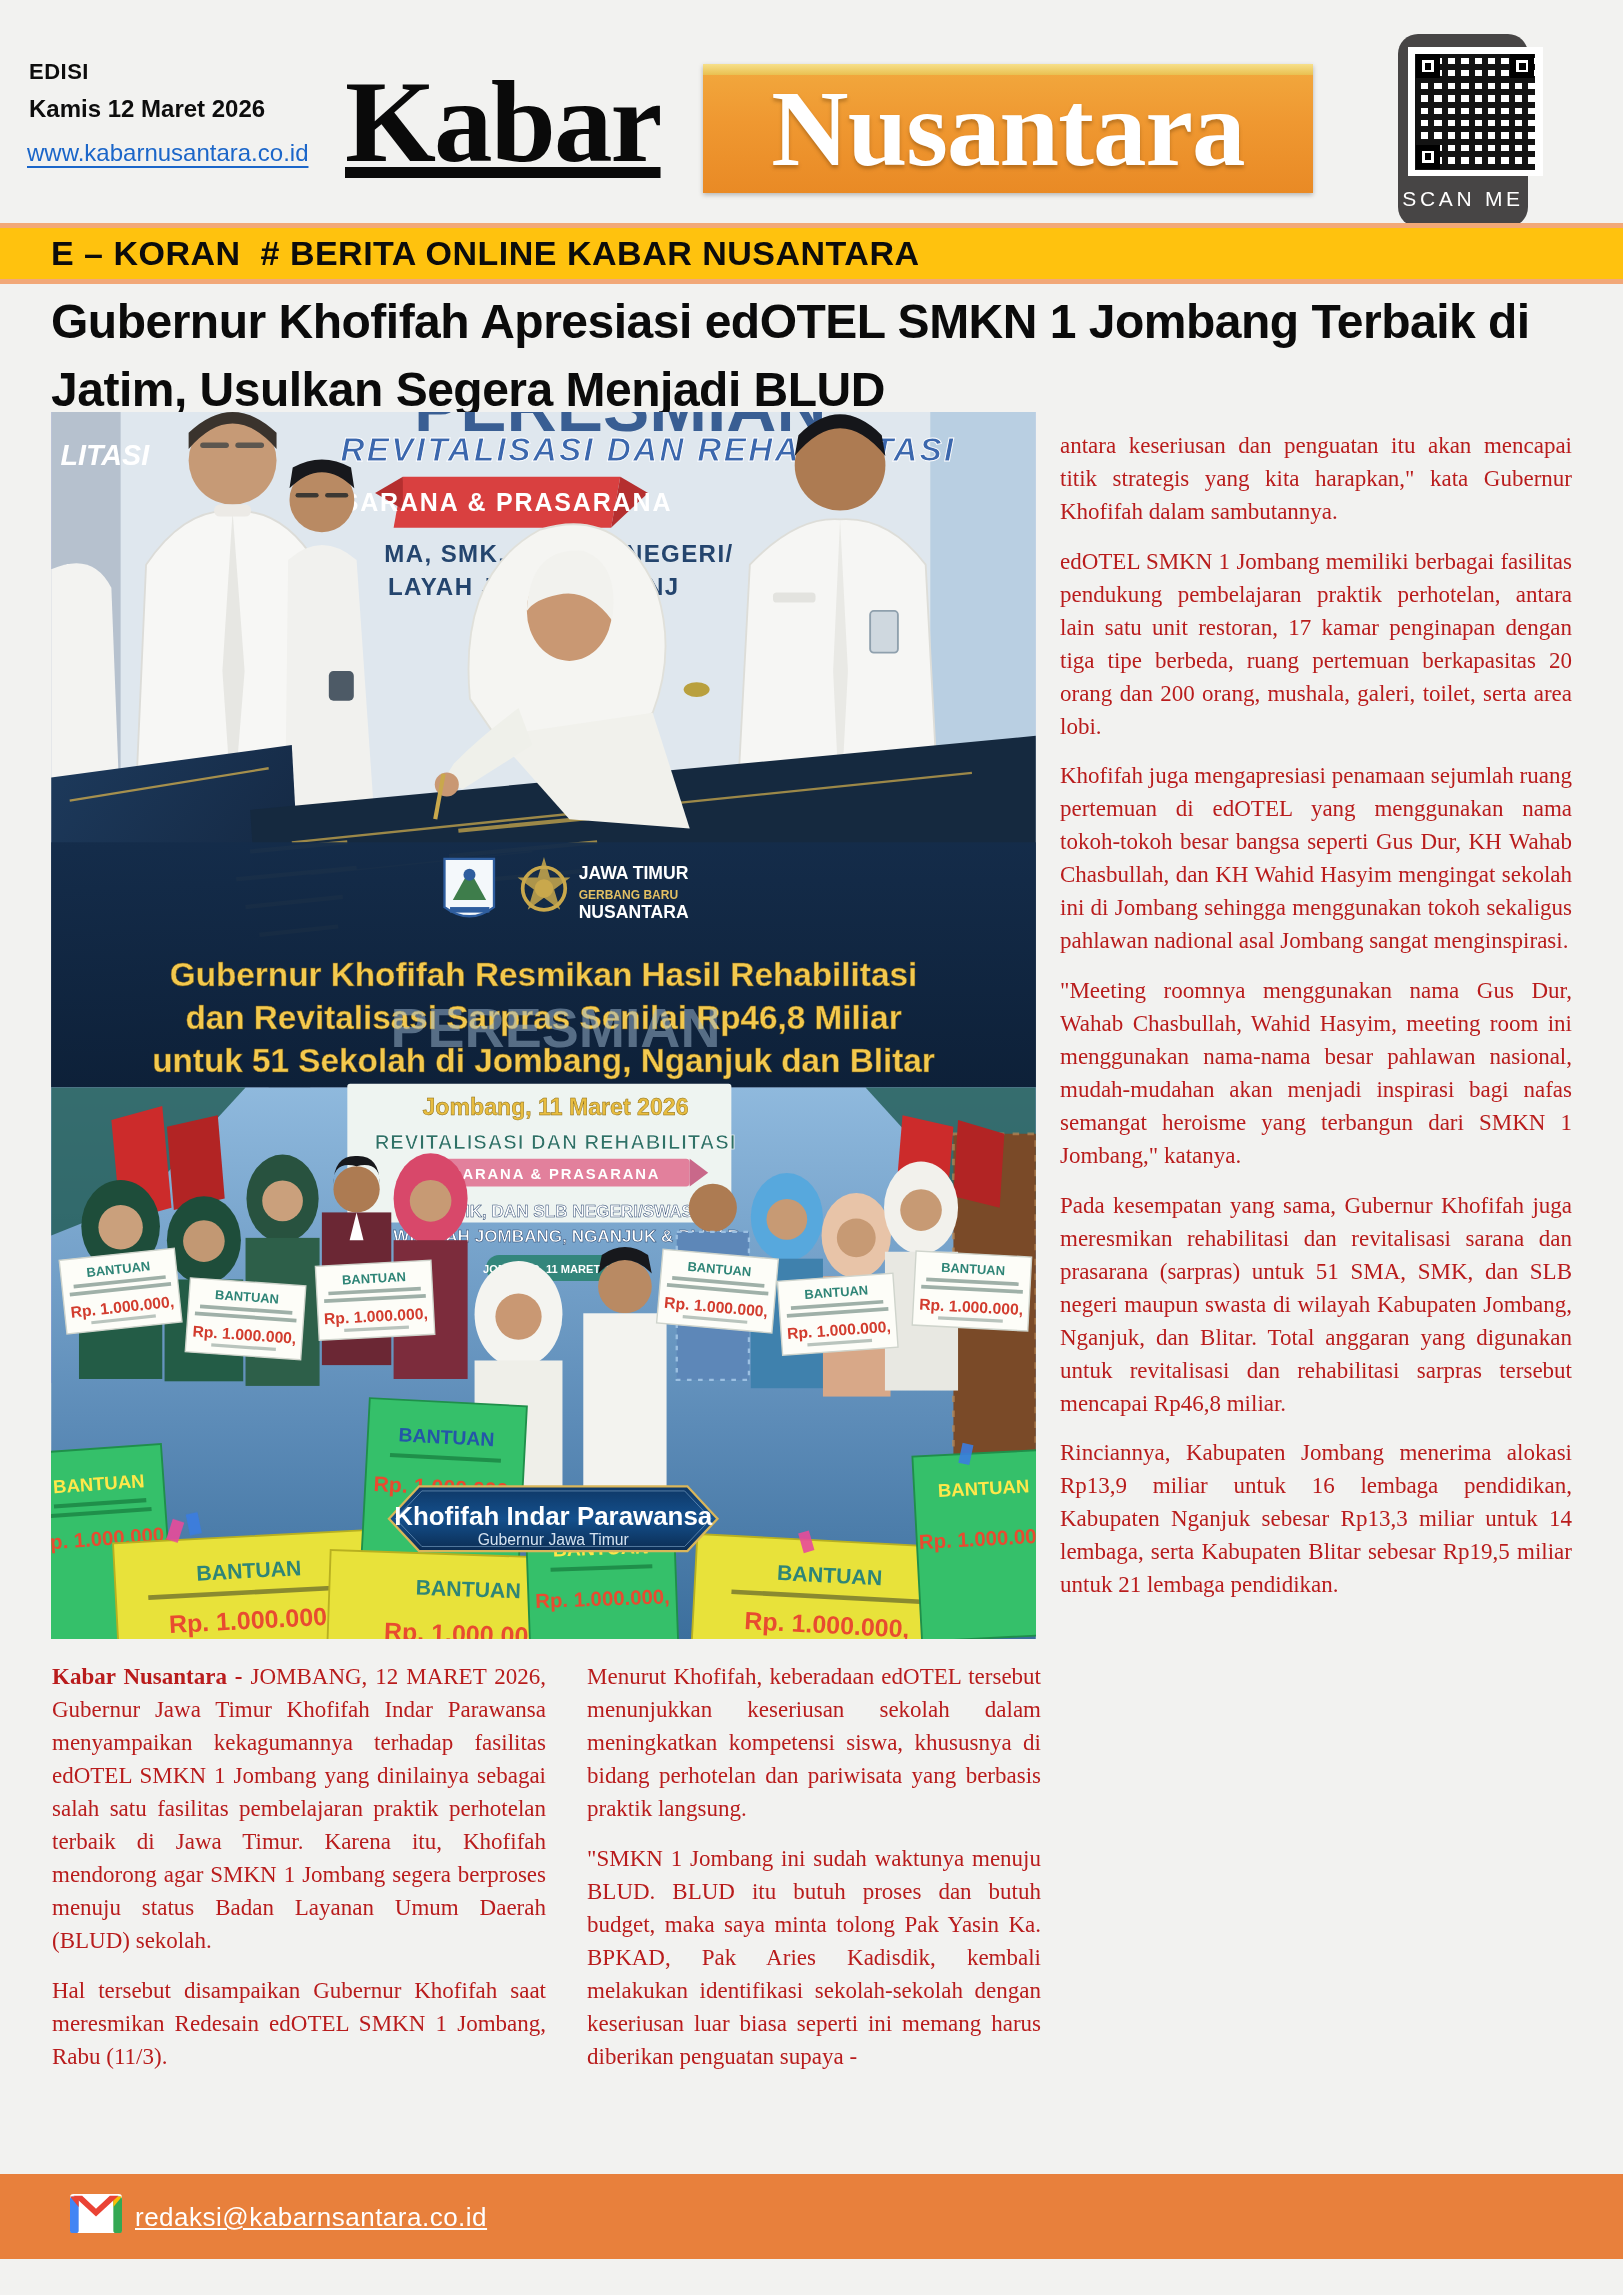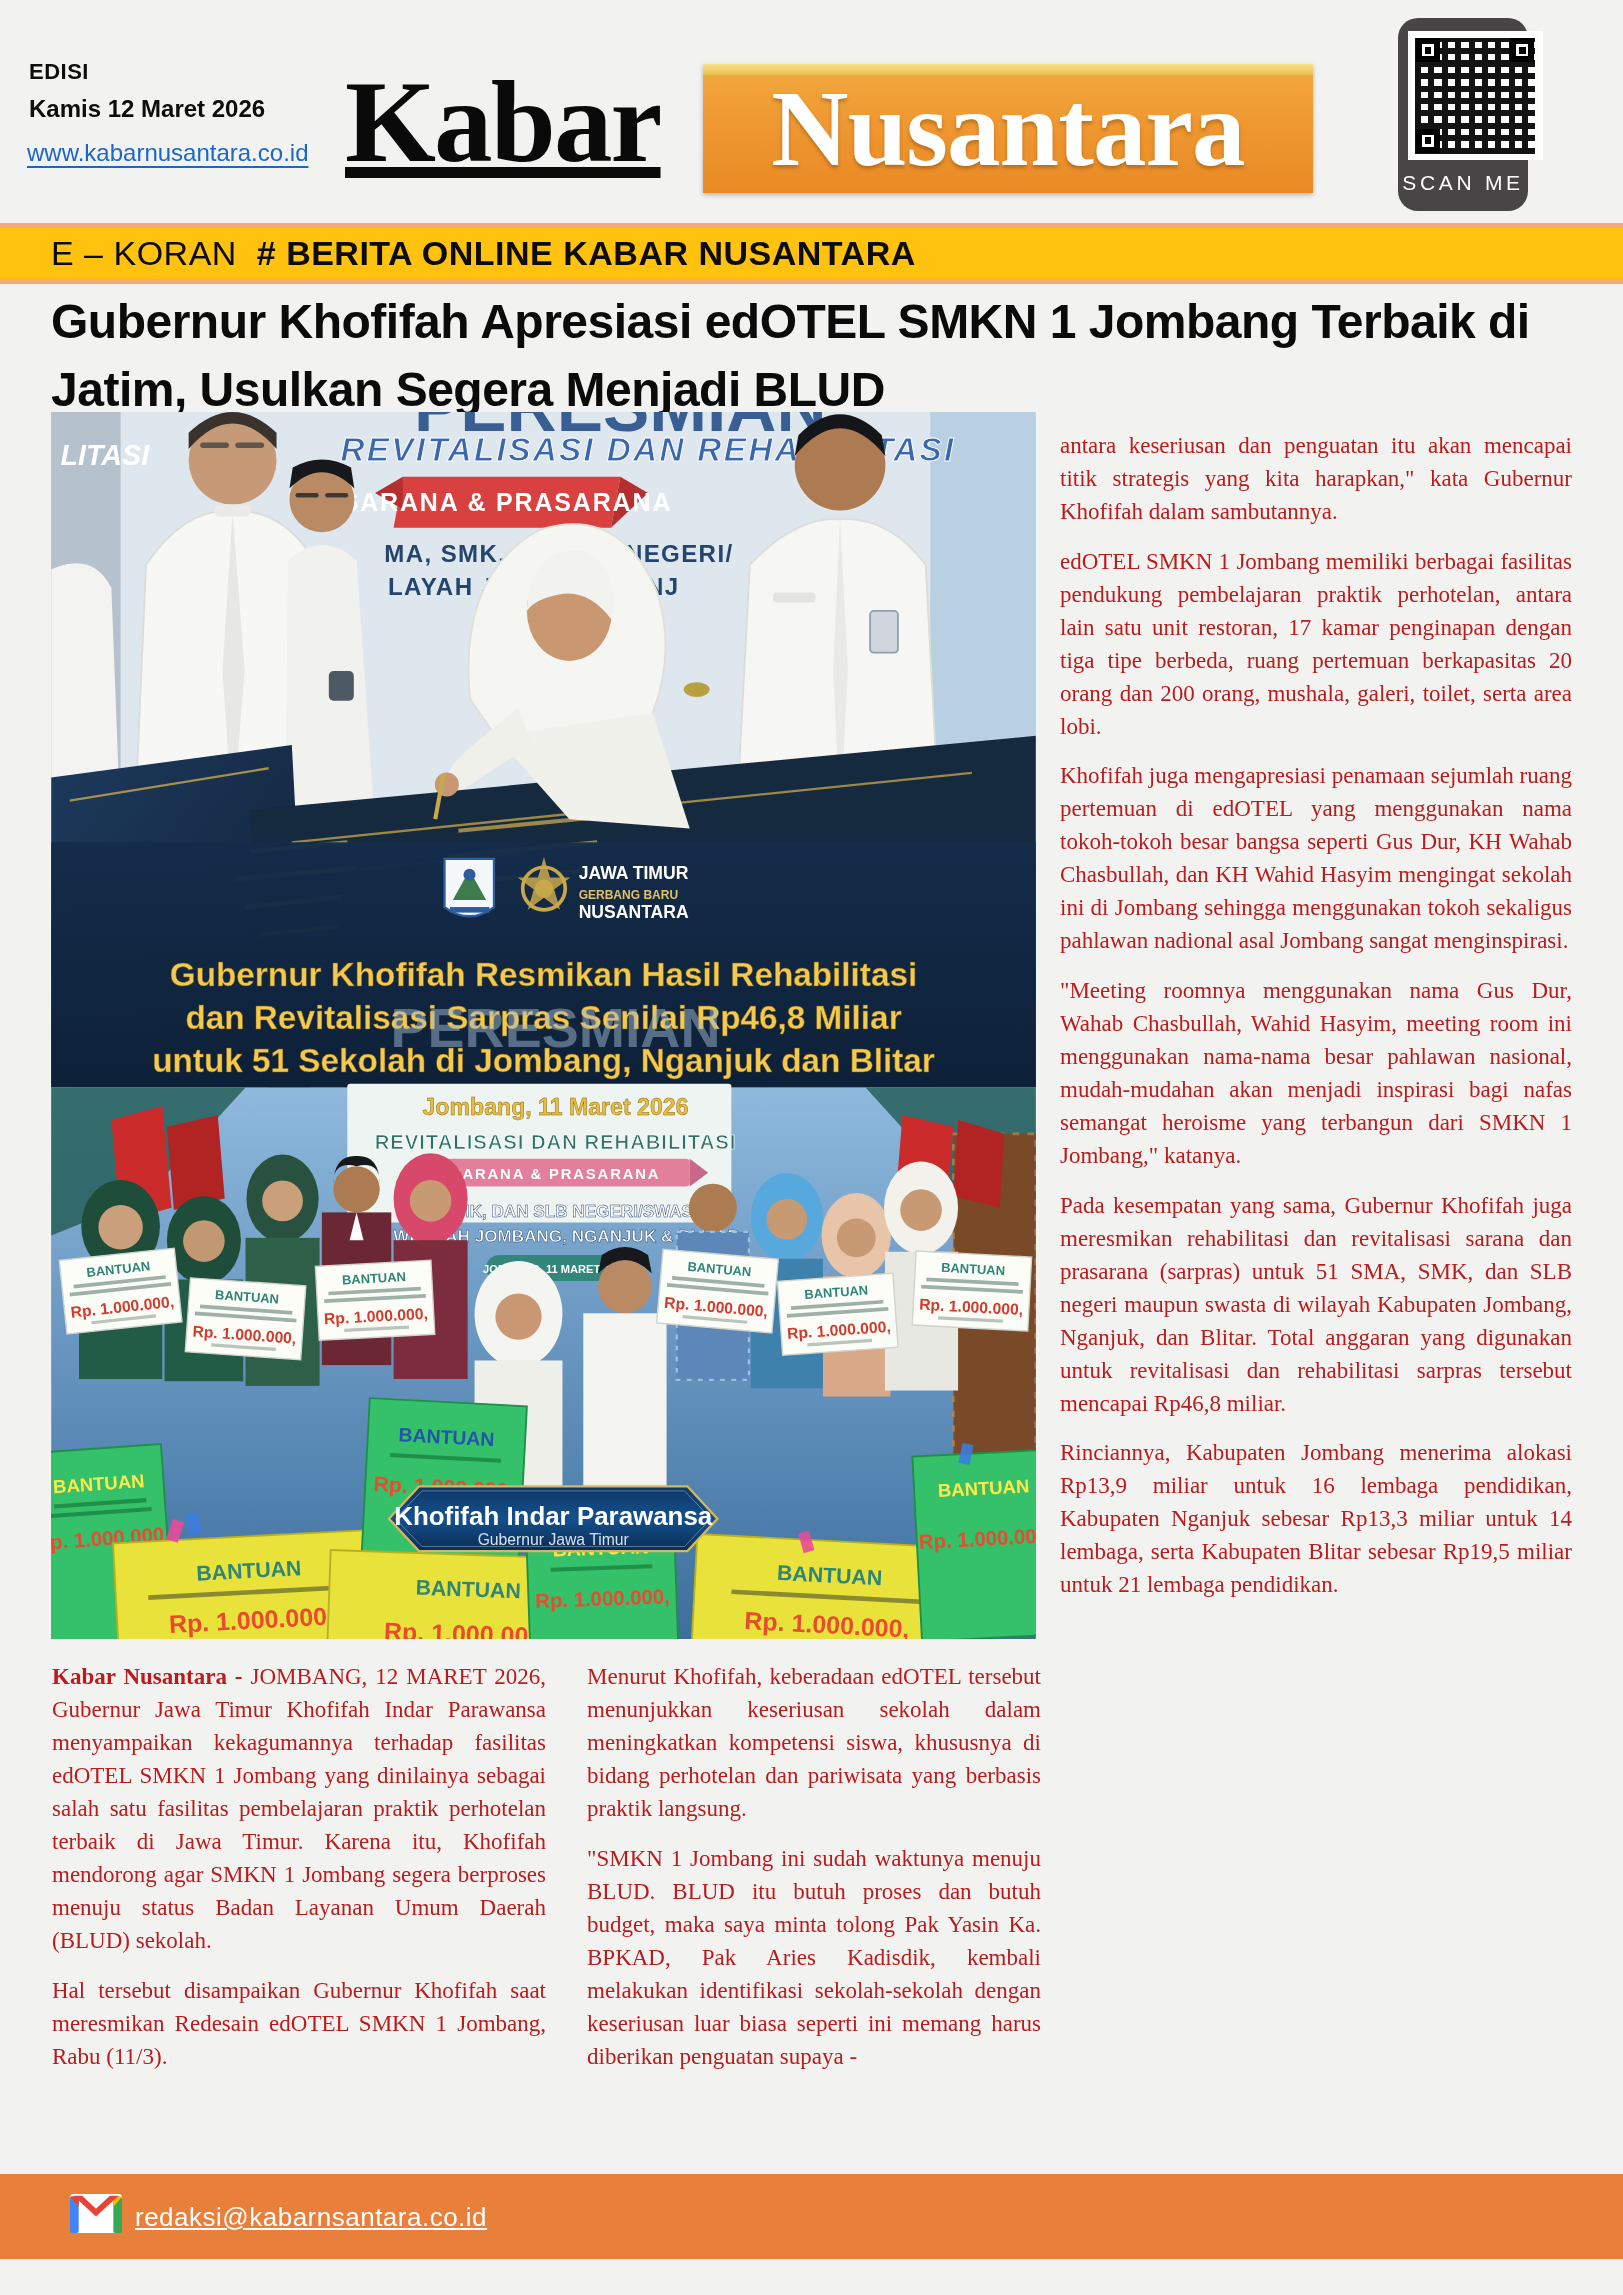--- a/index.html
+++ b/index.html
@@ -12,36 +12,36 @@
   .edate{left:29px;top:95px;font-weight:bold;font-size:24px;color:#0d0d0d;}
   .site{left:27px;top:139px;font-size:24px;color:#1b66c9;text-decoration:underline;text-underline-offset:4.6px;}
   .mast-black{left:345px;top:55px;font-family:"Liberation Serif",serif;font-weight:bold;
               font-size:117px;color:#0a0a0a;letter-spacing:-1.9px;text-decoration:underline;}
   .mast-box{left:703px;top:64px;width:610px;height:129px;
             background:linear-gradient(180deg,#f2a93e 0%,#ef9831 45%,#e98a25 100%);
             box-shadow:0 1.9px 4.6px rgba(0,0,0,.25);}
   .mast-goldstrip{left:0;top:0;width:100%;height:11px;background:linear-gradient(180deg,#f7e08a,#e9c050);}
   .mast-white{width:100%;text-align:center;top:3.7px;font-family:"Liberation Serif",serif;font-weight:bold;
               font-size:107px;color:#ffffff;letter-spacing:-0.9px;text-shadow:0 2.8px 3.7px rgba(90,50,0,.35);}
-  .qrbox{left:1398px;top:18px;width:130px;height:193px;background:#474545;border-radius:20px;}
+  .qrbox{left:1398px;top:34px;width:130px;height:193px;background:#474545;border-radius:20px;}
   .qrwhite{left:9.7px;top:13px;width:135px;height:129px;background:#ffffff;}
   .qrpat{left:7.4px;top:6.5px;right:7.4px;bottom:6.5px;
      background-image:
        repeating-linear-gradient(0deg,#000 0 6px,transparent 6px 12.5px),
        repeating-linear-gradient(90deg,#000 0 6px,transparent 6px 13.4px);
      background-blend-mode:normal;opacity:.92;}
   .finder{border:6px solid #000;background:#fff;width:12px;height:12px;}
   .finder::after{content:"";position:absolute;left:2.8px;top:2.8px;width:6.5px;height:6.5px;background:#000;}
   .scanme{left:0;top:153px;width:100%;text-align:center;color:#fff;font-size:21px;letter-spacing:3.7px;}
 
   
   .topbar{left:0;top:223px;width:1623px;height:61px;background:#f2a878;}
   .topbar-inner{left:0;top:4.6px;width:100%;height:51px;background:#ffc20e;display:flex;align-items:center;}
   .topbar-text{margin-left:51px;font-size:34px;color:#0c0c0c;font-weight:600;letter-spacing:0.5px;}
-  .topbar-text b{font-weight:400;}
+  .topbar-text b{font-weight:700;}
 
   
   .headline{left:51px;top:288px;width:1527px;font-weight:bold;font-size:48px;line-height:68px;
             color:#0b0b0b;letter-spacing:-0.5px;}
 
   
   .photo{left:51px;top:412px;width:985px;height:971px;background:#c4b5fd;}
 
   
   .col{font-family:"Liberation Serif",serif;font-size:23px;line-height:33px;text-align:justify;

